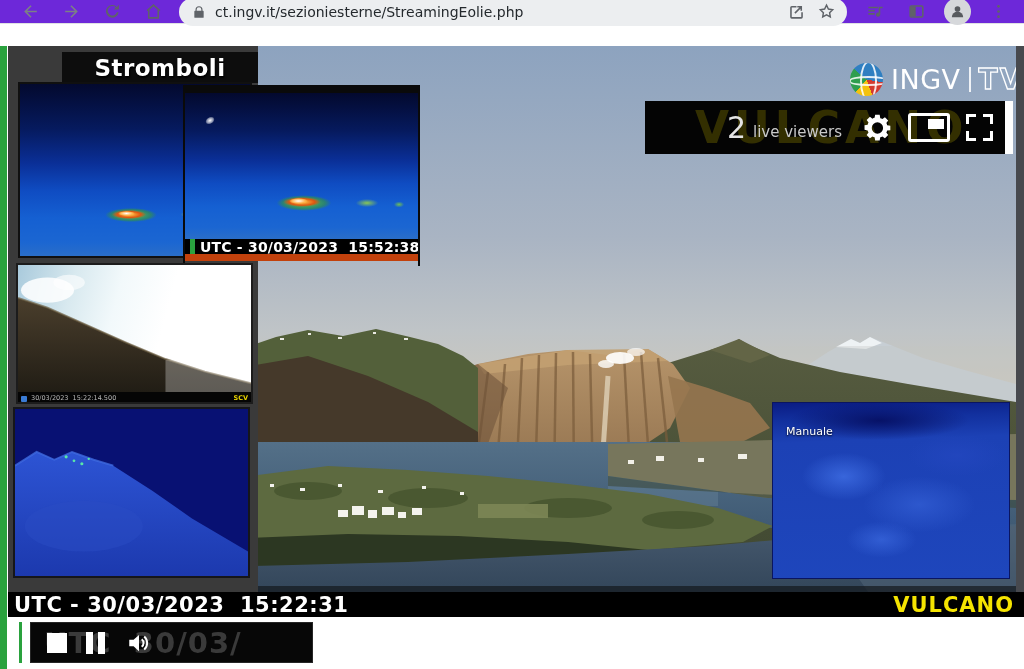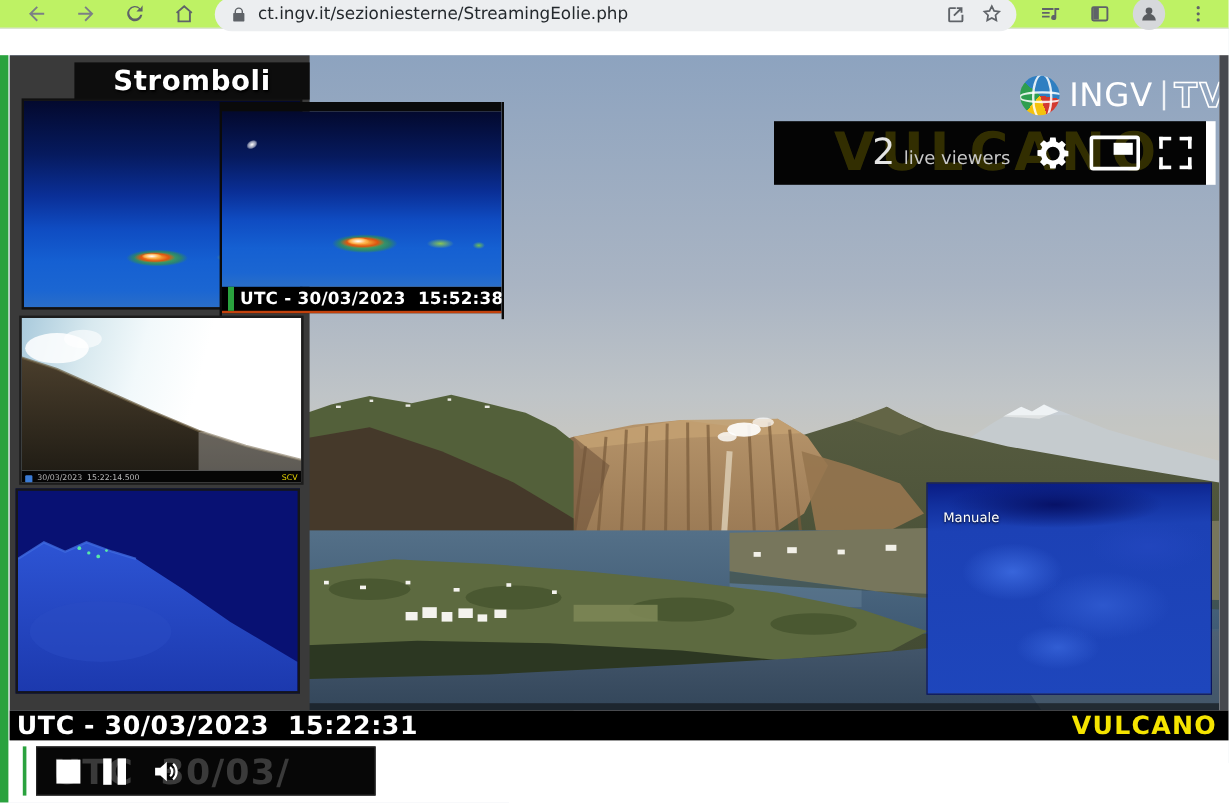--- a/index.html
+++ b/index.html
@@ -1,21 +1,21 @@
 <!DOCTYPE html>
 <html><head>
 <meta charset="utf-8">
 <style>
   * { margin:0; padding:0; box-sizing:border-box; }
   body { background:#fff; font-family:"DejaVu Sans", "Liberation Sans", sans-serif; }
   .screen { position:relative; width:1024px; height:669px; background:#fff; overflow:hidden; }
 
   
   .toolbar { position:absolute; left:0; top:0; width:1024px; height:24px;
-             background:#bef264; border-bottom:1px solid #dfe1e4;
+             background:#6d28d9; border-bottom:1px solid #dfe1e4;
              display:flex; align-items:center; }
   .tbtn { width:32px; height:32px; border-radius:50%; display:flex; align-items:center;
           justify-content:center; flex:0 0 auto; }
   .tbtn svg { width:19px; height:19px; }
   .nav1 { margin-left:14px; } .navg { margin-left:9px; }
   .omnibox { flex:1; height:28px; margin:0 12px 0 10px; background:#eceef0; border-radius:14px;
              display:flex; align-items:center; padding:0 6px 0 13px; }
   .omnibox .url { font-size:14px; color:#24292d; margin-left:9px; flex:1;
                   white-space:nowrap; overflow:hidden; }
   .omnibox .tbtn { width:30px; height:26px; }
@@ -37,36 +37,36 @@
   .plate span { color:#fff; font-weight:bold; font-size:23px; letter-spacing:.5px;
                 text-shadow:1px 2px 2px #000;text-align:right; }
 
   
   .cam { position:absolute; overflow:hidden; }
   .thermal { background:linear-gradient(180deg,#03092e 0%,#061a5e 26%,#0a2f97 46%,#0f4cc2 62%,#1560d2 78%,#1b66d2 92%,#2a6ec8 100%); }
   .cam1 { left:10px; top:36px; width:234px; height:176px; border:2px solid #101010; }
   .cam2 { left:175px; top:39px; width:237px; height:181px; border-left:2px solid #0a0a0a; border-right:2px solid #0a0a0a; }
   .cam2-strip { height:8px; background:#0a0a0a; }
   .cam2-body { position:relative; height:146px; }
-  .tsbar { position:relative; height:22px; background:#000; border-bottom:2px solid #c2410c;
+  .tsbar { position:relative; height:22px; background:#000; border-bottom:7px solid #c2410c;
            display:flex; align-items:center; }
   .tsbar .gbar { width:5px; height:100%; background:#2aa23e; flex:0 0 auto; }
   .tsbar span { color:#fff; font-weight:bold; font-size:14px; letter-spacing:.2px;
                 margin-left:5px; white-space:pre; }
   .hot { position:absolute; border-radius:50%; }
 
   
   .camv { left:8px; top:217px; width:237px; height:141px; border:2px solid #1c1c1c;
           background:linear-gradient(105deg,#a9cadc 0%,#d8e9ef 22%,#f2f9fb 40%,#ffffff 60%,#ffffff 100%); }
   .camv svg { position:absolute; left:0; top:0; width:100%; height:127px; }
   .camv-strip { position:absolute; left:0; bottom:0; width:100%; height:10px; background:#050505;
                 display:flex; align-items:flex-end; padding:0 3px; }
   .camv-strip .minilogo { width:6px; height:6px; background:#3a7bd5; border-radius:1px; flex:0 0 auto; }
   .camv-strip .t { color:#b9b9b9; font-size:6.5px; margin-left:4px; white-space:pre; flex:1; }
-  .camv-strip .code { color:#e8d400; font-weight:normal; font-size:6.5px; }
+  .camv-strip .code { color:#e8d400; font-weight:bold; font-size:6.5px; }
 
   .cam3 { left:5px; top:361px; width:237px; height:171px; border:2px solid #15161a; background:#081173; }
   .cam3 svg { display:block; width:100%; height:100%; }
 
   
   .viewers { position:absolute; left:637px; top:55px; width:360px; height:53px; background:#040404;
              display:flex; align-items:center; justify-content:flex-end; overflow:hidden; }
   .viewers .ghost { position:absolute; left:50px; top:1px; font-size:44px; font-weight:bold;
                     color:#5a5300; opacity:.55; letter-spacing:5px; z-index:0; white-space:nowrap; }
   .viewers > * { z-index:1; }

